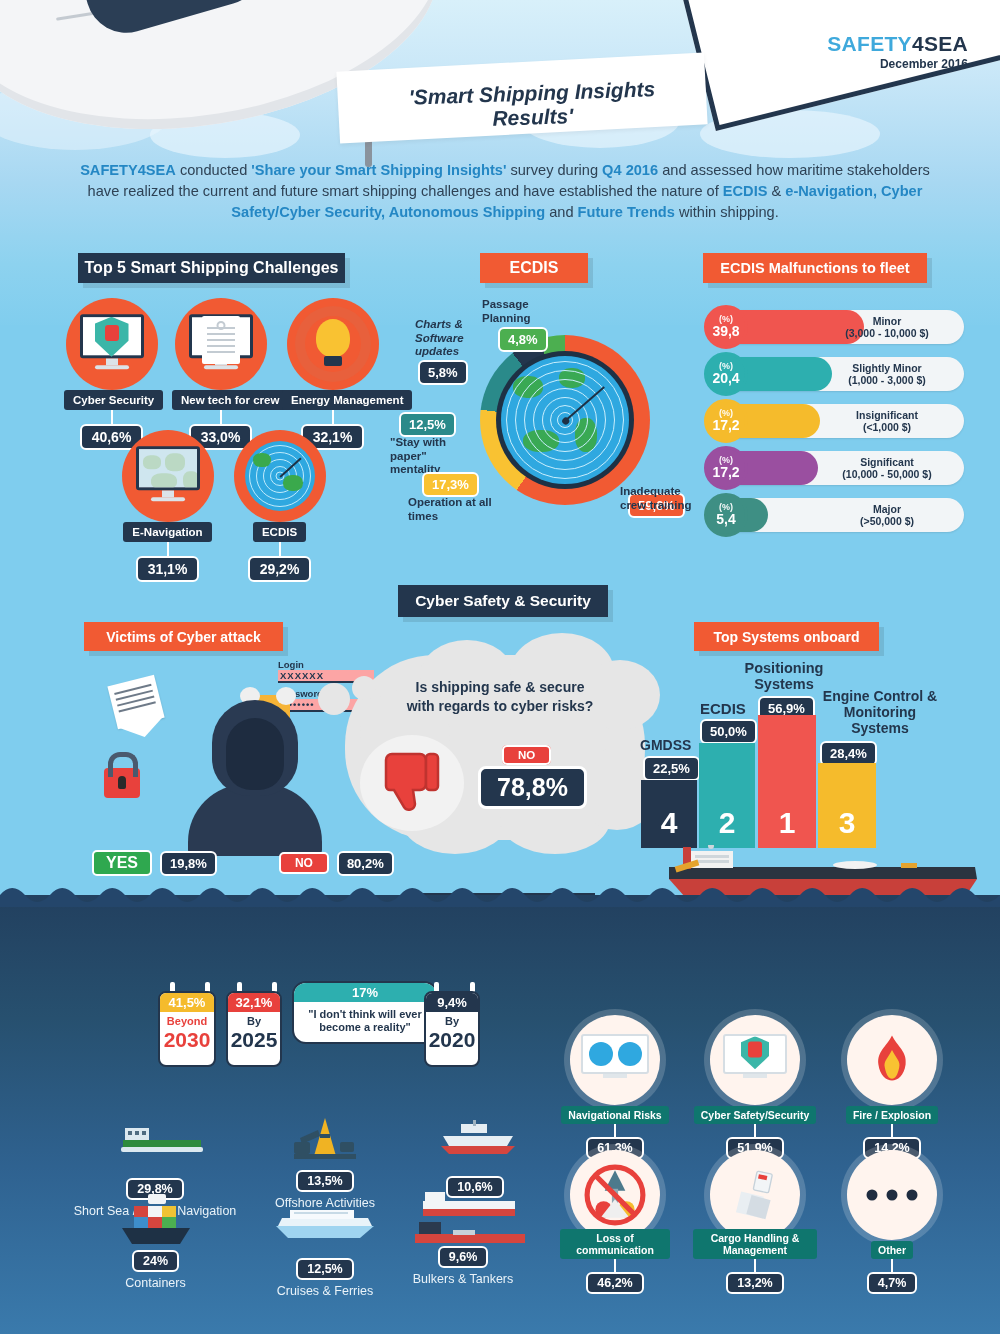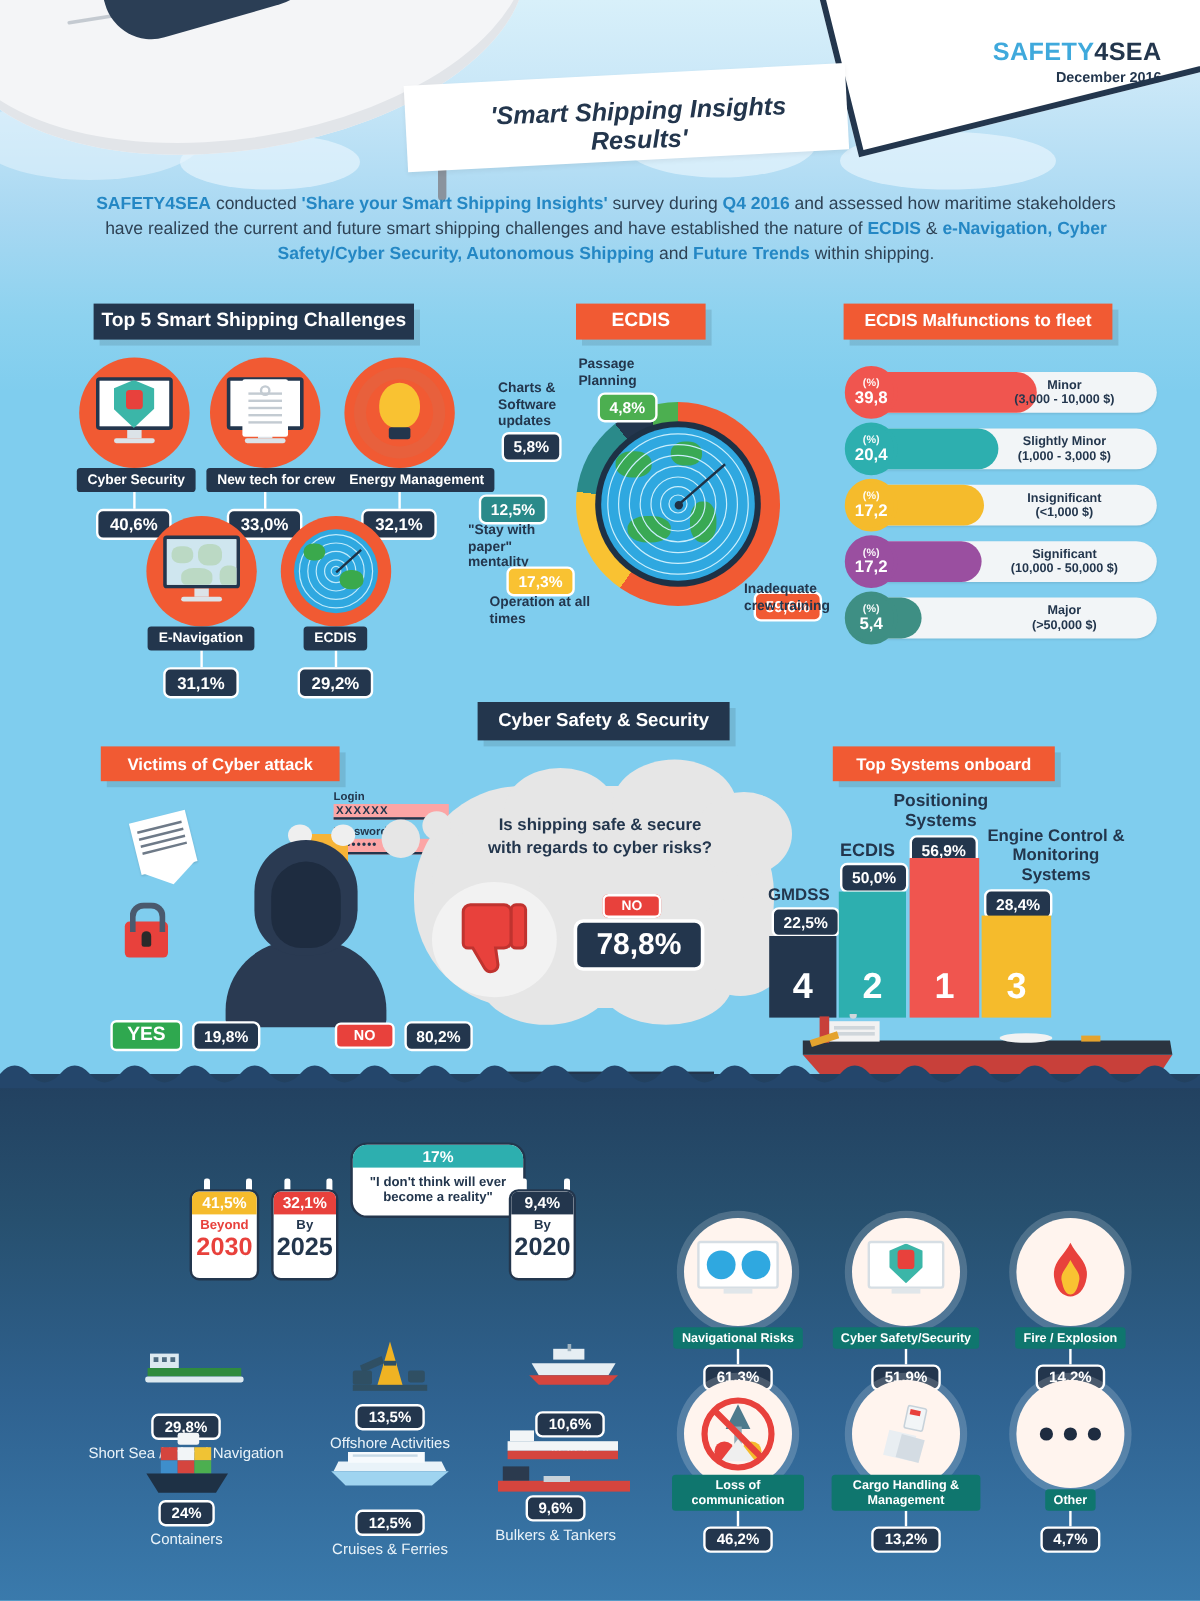--- a/index.html
+++ b/index.html
@@ -336,21 +336,21 @@
       <span class="sp" style="width:16px;height:16px;"></span>
       <span class="needle"></span>
     </div>
   </div>
 
   <div class="lbl-txt" style="left:482px;top:298px;width:90px;">Passage Planning</div>
   <div style="position:absolute;left:498px;top:327px;">
     <span class="pill" style="background:#4CAF50;">4,8%</span>
   </div>
 
-  <div class="lbl-txt" style="left:415px;top:318px;width:64px;">Charts &amp; Software updates</div>
+  <div class="lbl-txt" style="left:415px;top:318px;width:64px;font-style:italic;">Charts &amp; Software updates</div>
   <div style="position:absolute;left:418px;top:360px;">
     <span class="pill">5,8%</span>
   </div>
 
   <div style="position:absolute;left:399px;top:412px;">
     <span class="pill" style="background:#2A8A8A;">12,5%</span>
   </div>
   <div class="lbl-txt" style="left:390px;top:436px;width:80px;">"Stay with paper" mentality</div>
 
   <div style="position:absolute;left:422px;top:472px;">
@@ -543,21 +543,21 @@
   <div class="rpin" style="left:237px;top:982px;"></div>
   <div class="rpin" style="left:272px;top:982px;"></div>
   <div class="rcard" style="left:226px;top:991px;width:56px;">
     <div class="top" style="background:#E8413C;">32,1%</div>
     <div class="mid">By</div>
     <div class="big">2025</div>
   </div>
 
   <div class="rpin" style="left:306px;top:982px;"></div>
   <div class="rpin" style="left:400px;top:982px;"></div>
-  <div class="rcard" style="left:292px;top:952px;width:146px;border-radius:14px;">
+  <div class="rcard" style="left:292px;top:981px;width:146px;border-radius:14px;">
     <div class="top" style="background:#2DAFAF;">17%</div>
     <div class="mid" style="padding:6px 5px 8px;">"I don't think will ever become a reality"</div>
   </div>
 
   <div class="rpin" style="left:434px;top:982px;"></div>
   <div class="rpin" style="left:470px;top:982px;"></div>
   <div class="rcard" style="left:424px;top:991px;width:56px;">
     <div class="top" style="background:#23364D;">9,4%</div>
     <div class="mid">By</div>
     <div class="big">2020</div>

